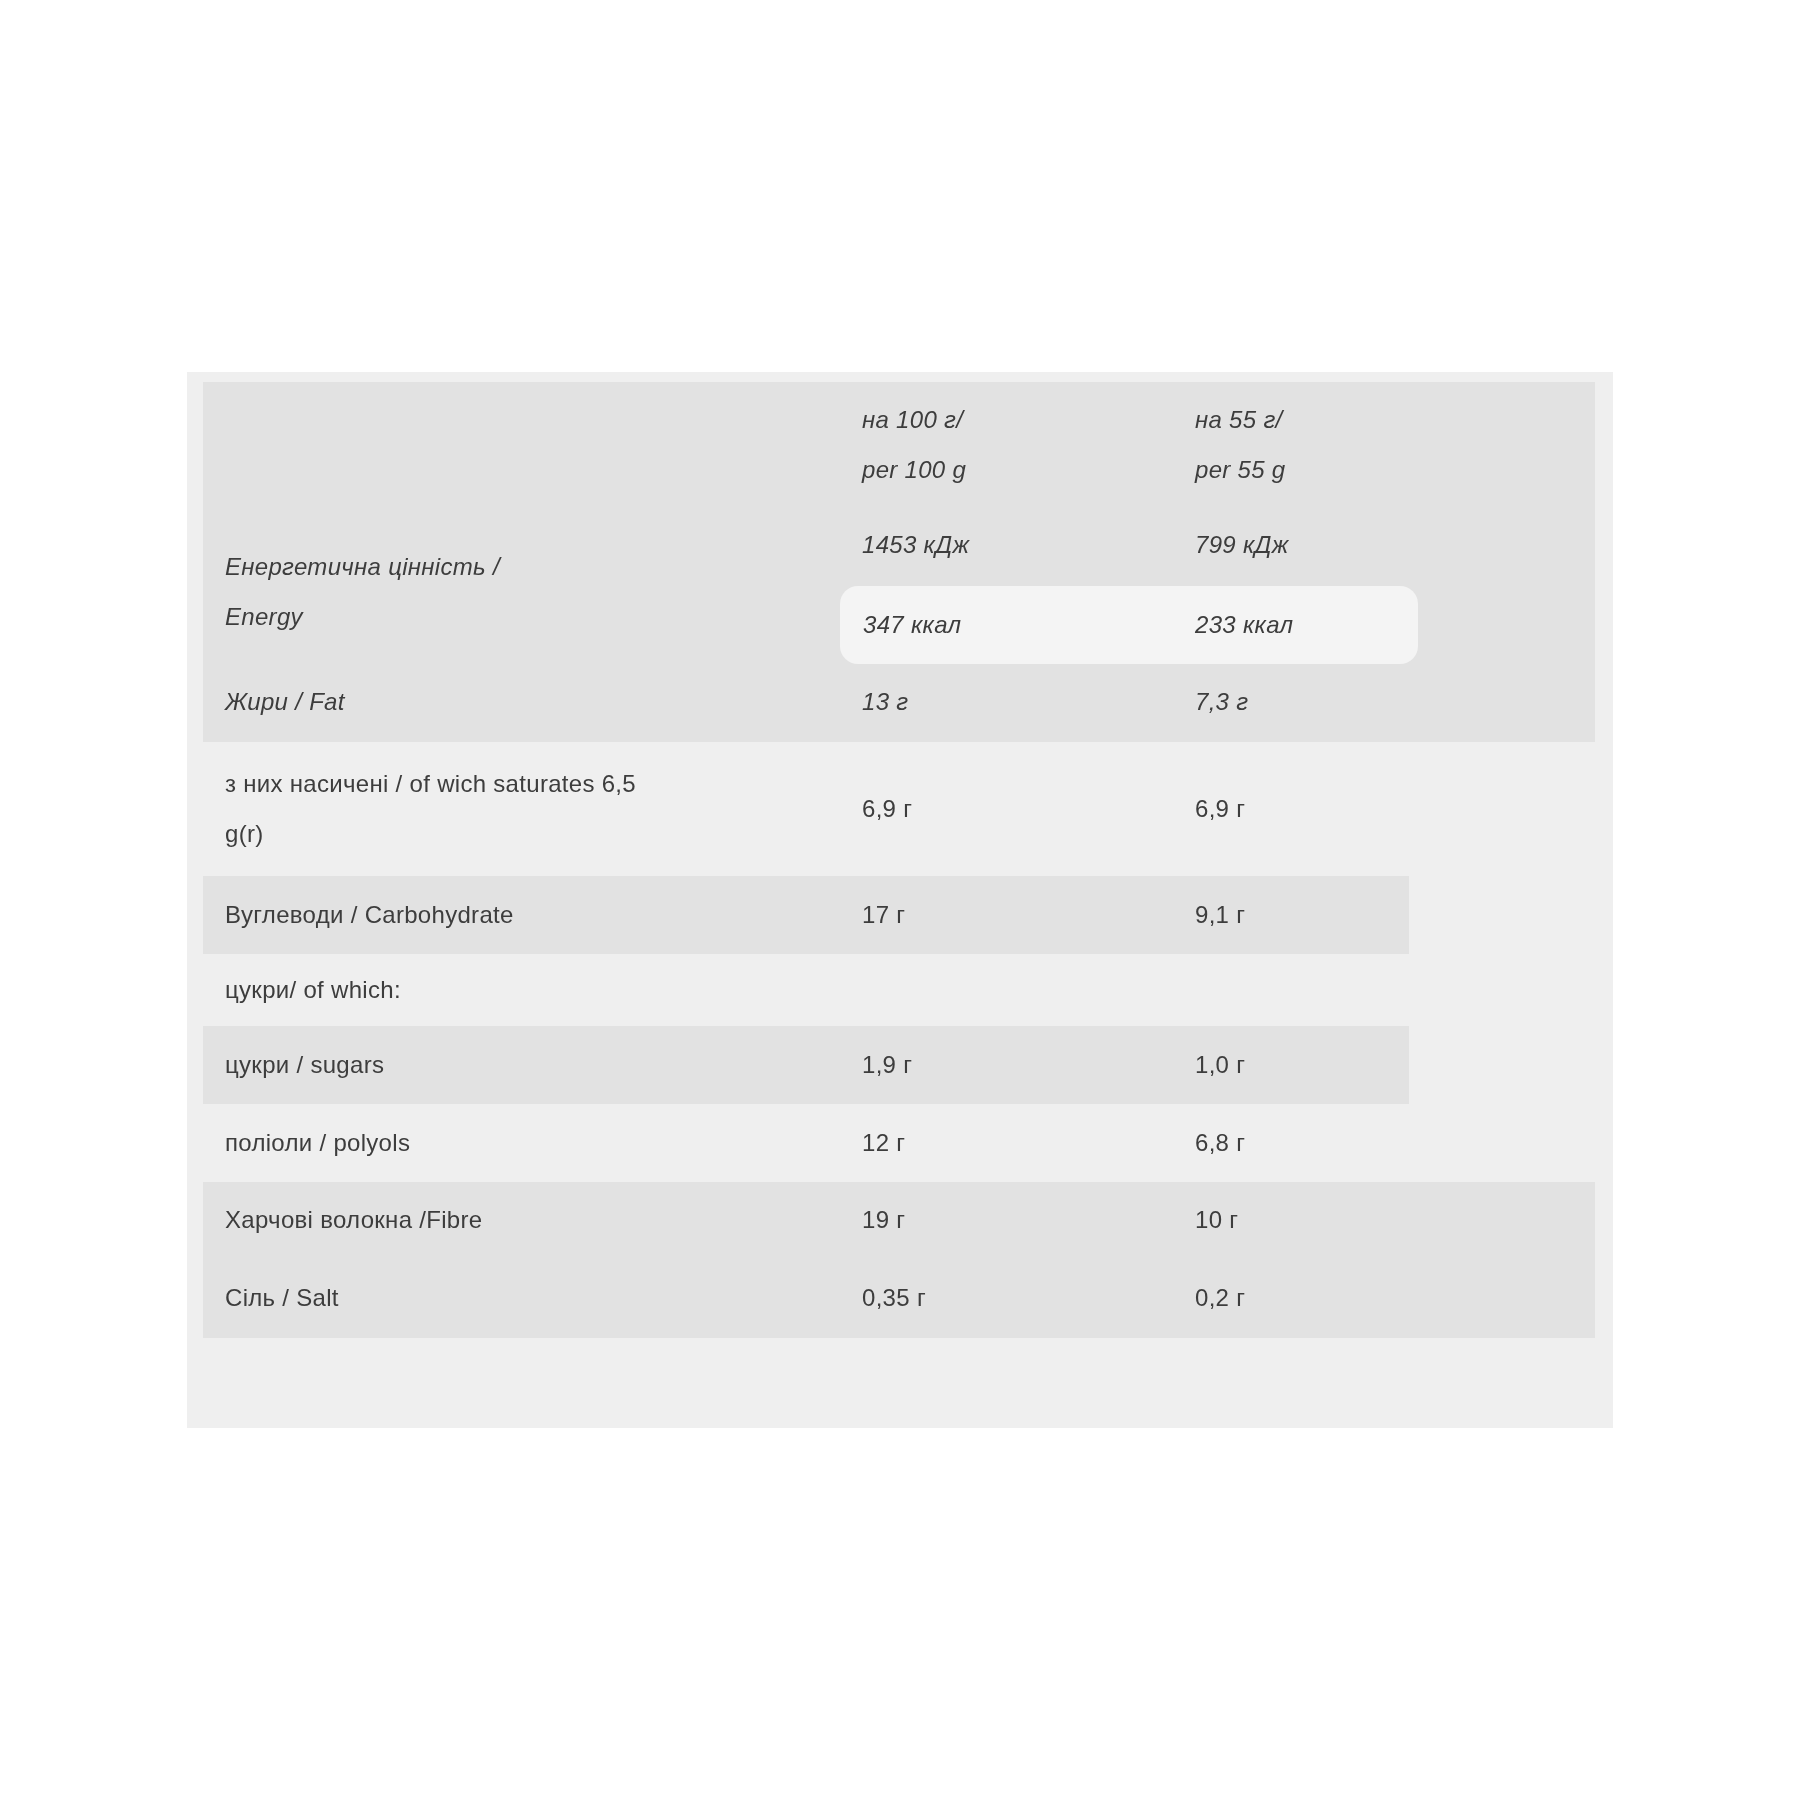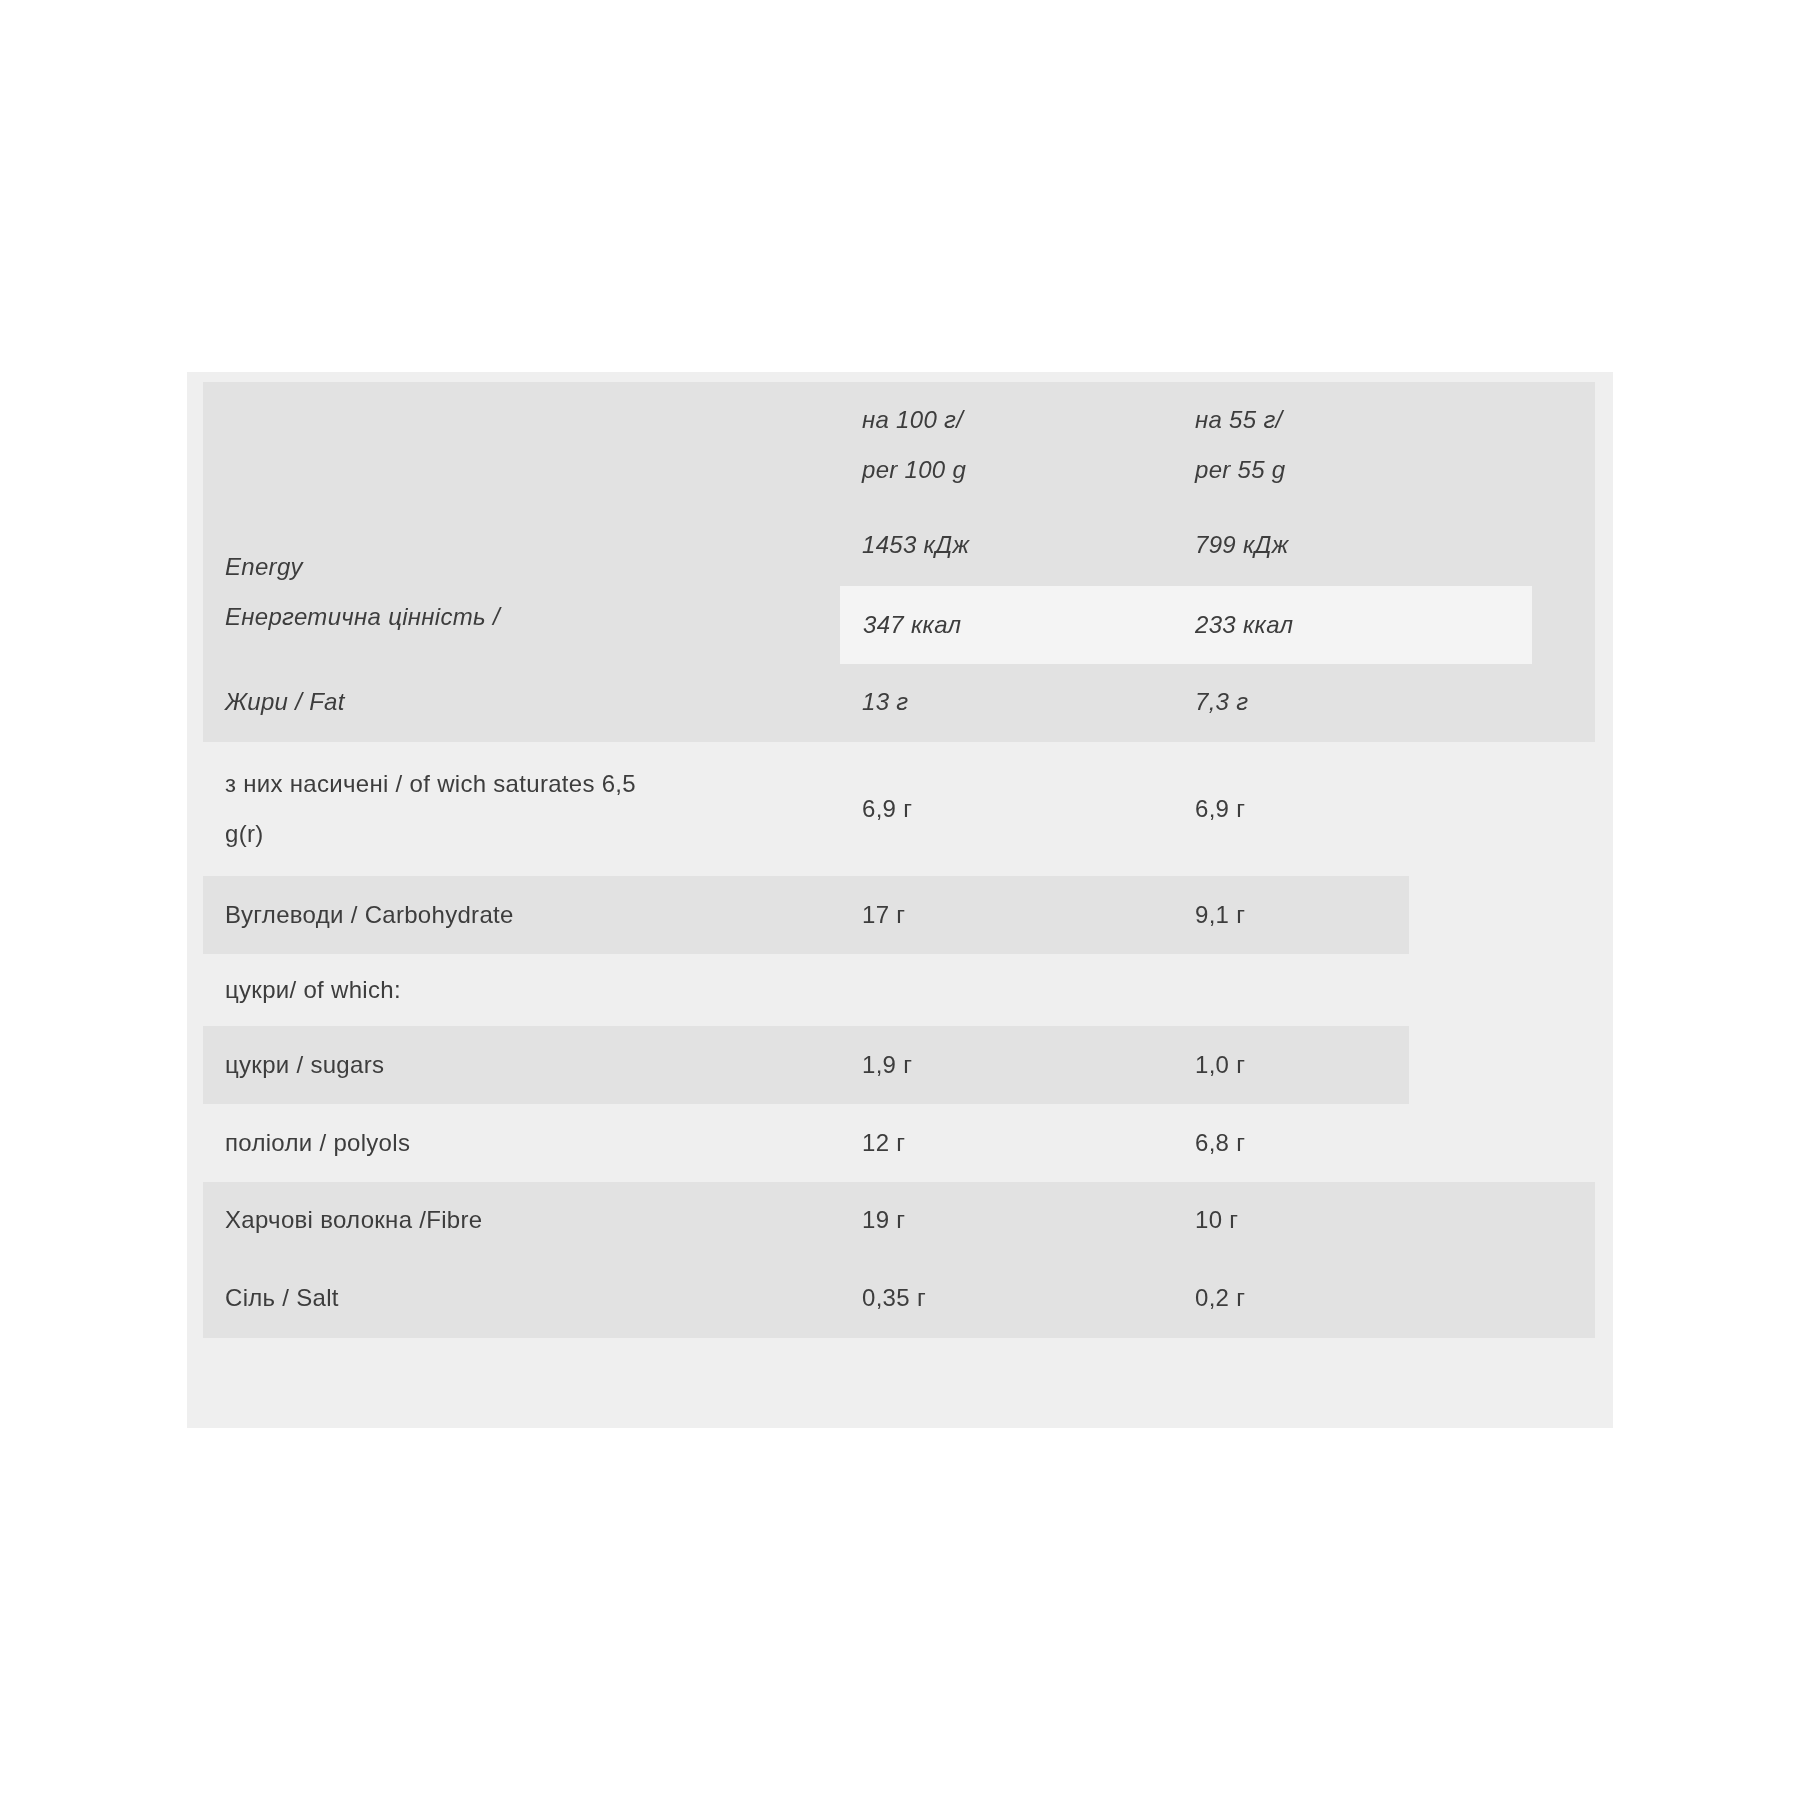--- a/index.html
+++ b/index.html
@@ -33,22 +33,23 @@
   .hdr{position:absolute;top:13px;line-height:50px;white-space:nowrap;}
   .hdr-c2{left:659px;}
   .hdr-c3{left:992px;}
   .energy-label{position:absolute;left:22px;top:160px;line-height:50px;white-space:nowrap;}
   .kj{position:absolute;top:147px;line-height:32px;white-space:nowrap;}
   .kj-c2{left:659px;}
   .kj-c3{left:992px;}
   .kcal-box{
     position:absolute;
     left:637px;top:204px;
-    width:692px;height:78px;
+    width:578px;height:78px;
     background:var(--kcal-box-bg,#f4f4f4);
+    border-radius:18px;
   }
   .kcal{position:absolute;top:50%;transform:translateY(-50%);line-height:32px;white-space:nowrap;}
   .kcal-c2{left:23px;}
   .kcal-c3{left:355px;}
   .fat{position:absolute;top:304px;line-height:32px;white-space:nowrap;}
   .fat-c1{left:22px;}
   .fat-c2{left:659px;}
   .fat-c3{left:992px;}
   .row{
     position:relative;
@@ -75,22 +76,22 @@
         <div class="hdr hdr-c2">
           <div>на 100 г/</div>
           <div>per 100 g</div>
         </div>
         <div class="hdr hdr-c3">
           <div>на 55 г/</div>
           <div>per 55 g</div>
         </div>
 
         <div class="energy-label">
+          <div>Енергетична цінність /</div>
           <div>Energy</div>
-          <div>Енергетична цінність /</div>
         </div>
         <div class="kj kj-c2">1453 кДж</div>
         <div class="kj kj-c3">799 кДж</div>
 
         <div class="kcal-box">
           <span class="kcal kcal-c2">347 ккал</span>
           <span class="kcal kcal-c3">233 ккал</span>
         </div>
 
         <div class="fat fat-c1">Жири / Fat</div>

